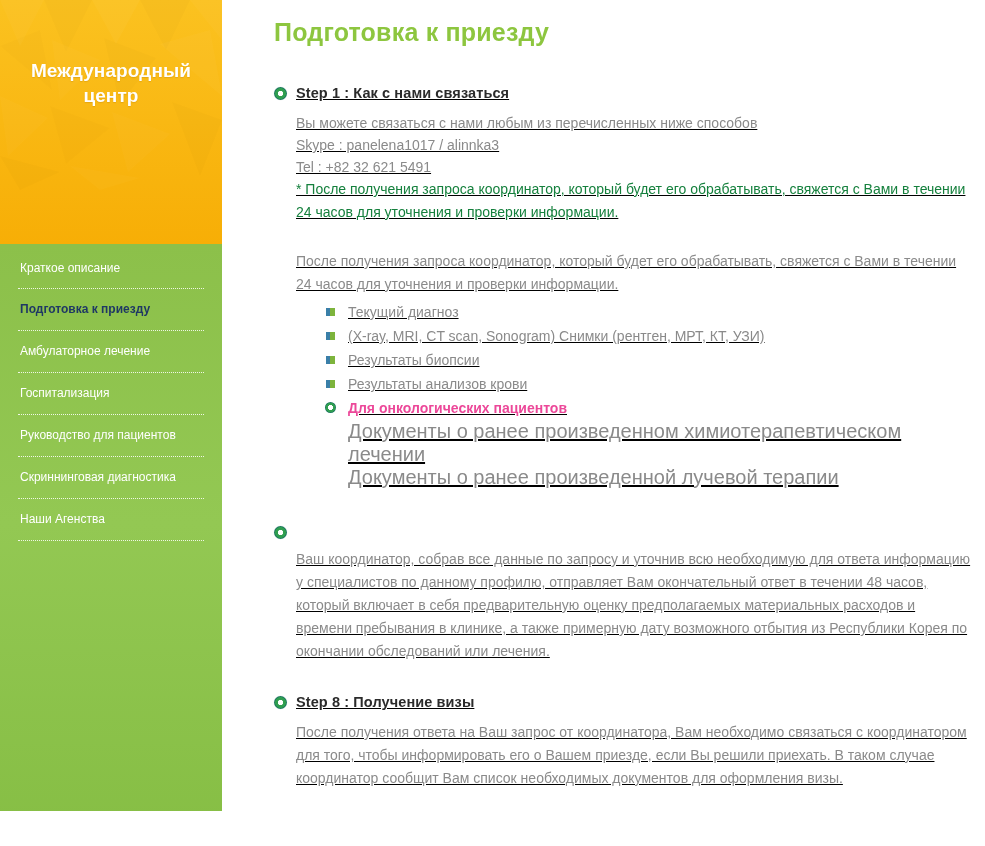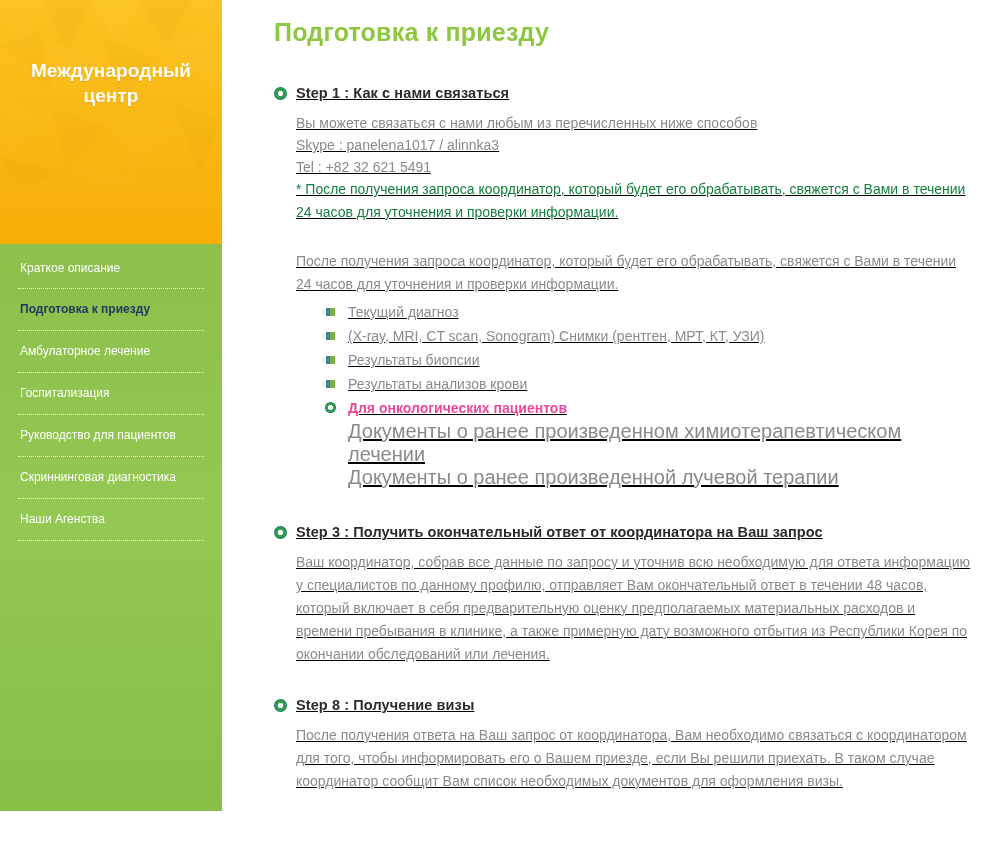--- a/index.html
+++ b/index.html
@@ -287,21 +287,20 @@
         </li>
       </ul>
       <div class="sub-note">Документы о ранее произведенном химиотерапевтическом лечении</div>
       <div class="sub-note">Документы о ранее произведенной лучевой терапии</div>
     </div>
   </section>
 
   <section class="step" style="margin-top:34px;">
     <div class="step-head">
       <span class="ring-icon"></span>
-      <span class="step-title">Step 3 : Получить окончательный ответ от координатора на Ваш запрос</span>
     </div>
     <div class="step-body">
       <p class="para">Ваш координатор, собрав все данные по запросу и уточнив всю необходимую для ответа информацию у специалистов по данному профилю, отправляет Вам окончательный ответ в течении 48 часов, который включает в себя предварительную оценку предполагаемых материальных расходов и времени пребывания в клинике, а также примерную дату возможного отбытия из Республики Корея по окончании обследований или лечения.</p>
     </div>
   </section>
 
   <section class="step" style="margin-top:30px;">
     <div class="step-head">
       <span class="ring-icon"></span>
       <span class="step-title">Step 8 : Получение визы</span>

